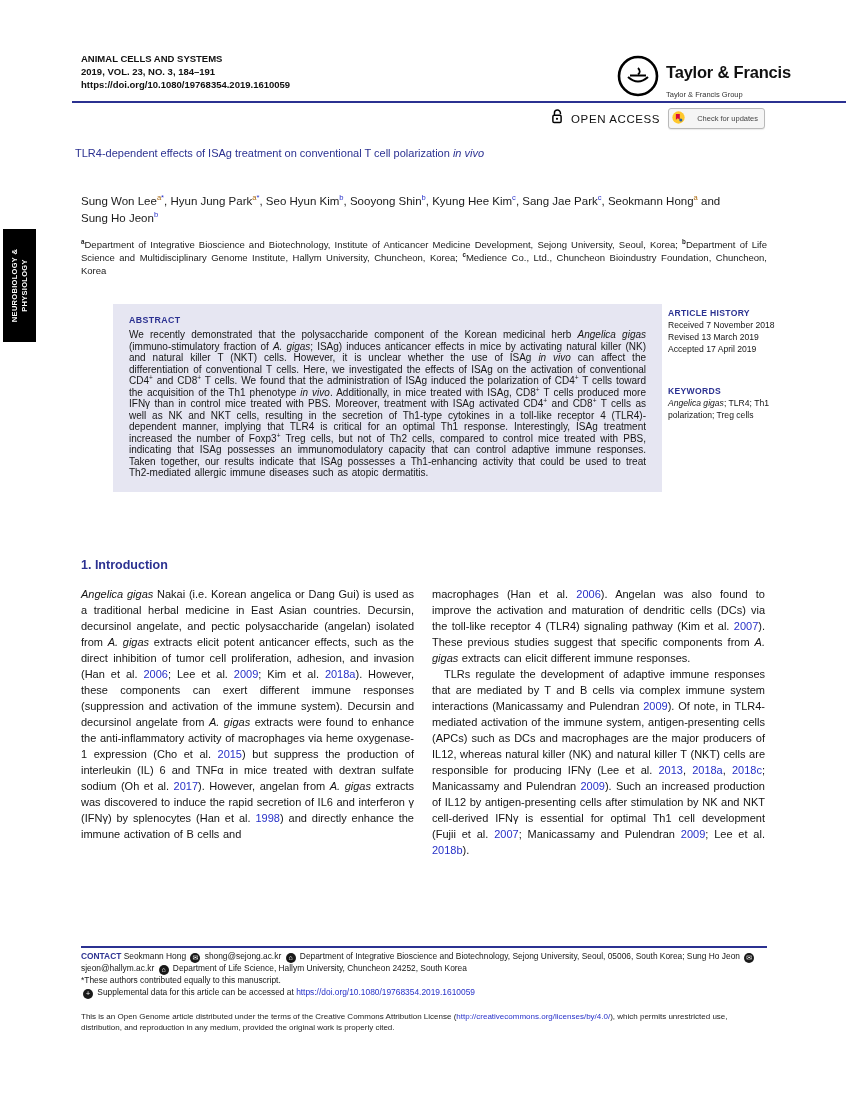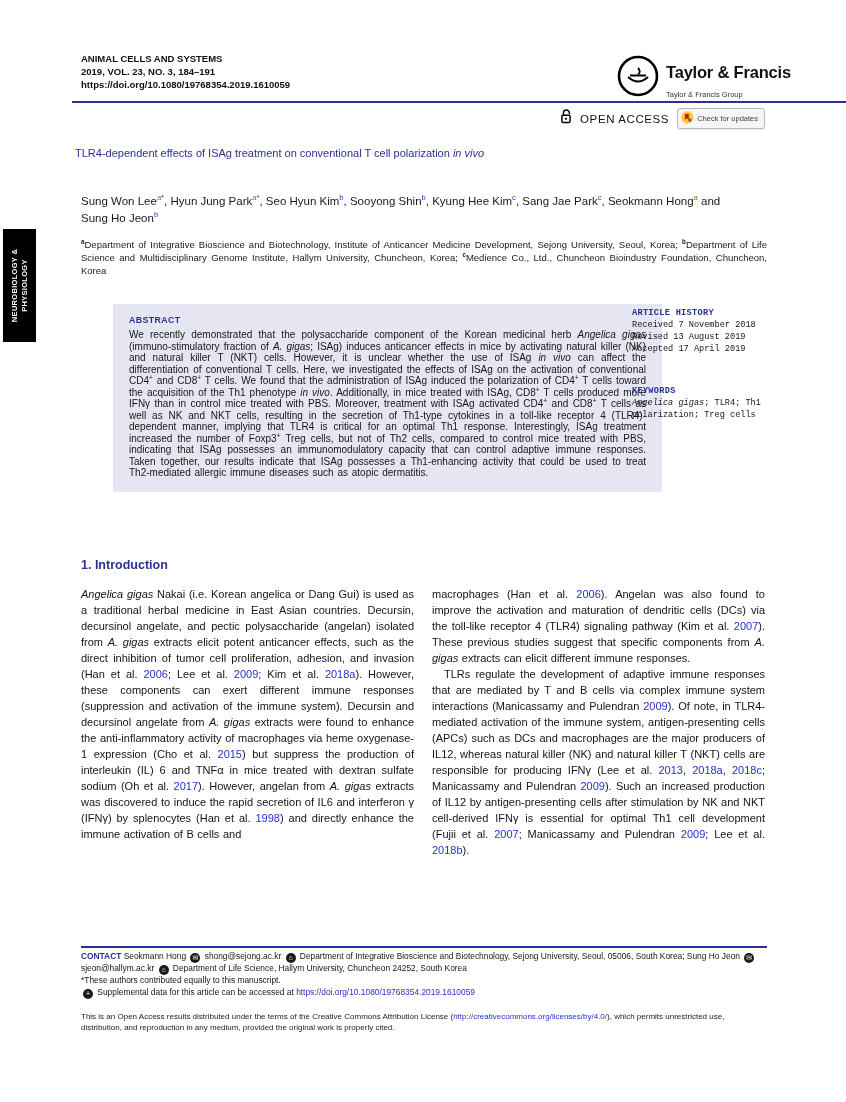--- a/index.html
+++ b/index.html
@@ -15,39 +15,39 @@
   .page{position:relative;width:846px;height:1102px;background:#fff;overflow:hidden;}
 
   
   .journal-info{position:absolute;left:81px;top:52px;font-size:9.5px;line-height:13px;font-weight:600;color:#111;}
   .logo{position:absolute;left:616px;top:54px;display:flex;align-items:center;gap:6px;}
   .logo-text .tf{font-size:16.5px;font-weight:600;letter-spacing:-0.2px;color:#111;margin-top:6px;}
   .logo-text .tfg{font-size:7.5px;color:#333;margin-top:8px;}
   .header-rule{position:absolute;left:72px;top:101px;right:0;height:2px;background:var(--navy);}
   .access-row{position:absolute;top:108px;right:81px;display:flex;align-items:center;gap:8px;}
   .oa-label{font-size:11.5px;letter-spacing:0.6px;color:#111;font-weight:500;}
-  .badge{display:flex;align-items:center;gap:3px;border:1px solid #b9b9b9;background:#f5f5f5;border-radius:3px;padding:2px 6px 2px 3px;font-size:7.5px;color:#444;box-shadow:0 1px 1px rgba(0,0,0,0.08);}
+  .badge{display:flex;align-items:center;gap:12px;border:1px solid #b9b9b9;background:#f5f5f5;border-radius:3px;padding:2px 6px 2px 3px;font-size:7.5px;color:#444;box-shadow:0 1px 1px rgba(0,0,0,0.08);}
 
   
   .side-tab{position:absolute;left:3px;top:229px;width:33px;height:113px;background:#000;}
   .side-tab-inner{position:absolute;left:0;top:113px;width:113px;height:33px;transform:rotate(-90deg);transform-origin:0 0;display:flex;align-items:center;justify-content:center;}
   .side-tab-label{color:#fff;font-size:7.5px;font-weight:700;line-height:9.5px;text-align:center;white-space:pre-line;letter-spacing:0.3px;}
 
   
   .title{position:absolute;left:75px;top:142px;width:660px;font-size:11px;font-weight:400;color:var(--navy);line-height:22px;}
   .authors{position:absolute;left:81px;top:193px;width:655px;font-size:11.5px;line-height:17px;color:#1a1a1a;}
   .affiliations{position:absolute;left:81px;top:238px;width:686px;font-size:9.5px;line-height:13.2px;color:#1a1a1a;text-align:justify;}
 
   
   .abstract-panel{position:absolute;left:81px;top:304px;width:549px;background:var(--abs-bg);padding:11px 16px 13px 16px;margin-left:32px;}
   .abs-heading{font-size:8.8px;font-weight:700;color:var(--navy);letter-spacing:0.4px;}
   .abs-text{margin-top:4px;font-size:10px;line-height:11.5px;text-align:justify;word-spacing:1px;color:#161616;}
 
   
-  .meta-panel{position:absolute;left:632px;top:308px;width:134px;font-family:Liberation Mono, monospace;}
+  .meta-panel{position:absolute;left:668px;top:308px;width:134px;}
   .meta-heading{font-size:8.6px;font-weight:700;color:var(--navy);letter-spacing:0.3px;margin-bottom:2px;}
   .meta-lines{font-size:8.6px;line-height:11.8px;color:#161616;}
   .meta-block + .meta-block{margin-top:31px;}
   .keywords-text{font-size:8.6px;line-height:11.8px;color:#161616;}
 
   
   .intro-heading{position:absolute;left:81px;top:558px;font-size:12.5px;font-weight:700;color:var(--navy);}
   .col{position:absolute;top:586px;width:333px;font-size:11px;line-height:16px;text-align:justify;word-spacing:0.5px;color:#141414;}
   .col-left{left:81px;}
   .col-right{left:432px;}
@@ -131,21 +131,21 @@
   <div class="abstract-panel">
     <div class="abs-heading">ABSTRACT</div>
     <div class="abs-text"><span>We recently demonstrated that the polysaccharide component of the Korean medicinal herb </span><span class="r-i">Angelica gigas</span><span> (immuno-stimulatory fraction of </span><span class="r-i">A. gigas</span><span>; ISAg) induces anticancer effects in mice by activating natural killer (NK) and natural killer T (NKT) cells. However, it is unclear whether the use of ISAg </span><span class="r-i">in vivo</span><span> can affect the differentiation of conventional T cells. Here, we investigated the effects of ISAg on the activation of conventional CD4</span><span class="r-sup">+</span><span> and CD8</span><span class="r-sup">+</span><span> T cells. We found that the administration of ISAg induced the polarization of CD4</span><span class="r-sup">+</span><span> T cells toward the acquisition of the Th1 phenotype </span><span class="r-i">in vivo</span><span>. Additionally, in mice treated with ISAg, CD8</span><span class="r-sup">+</span><span> T cells produced more IFNγ than in control mice treated with PBS. Moreover, treatment with ISAg activated CD4</span><span class="r-sup">+</span><span> and CD8</span><span class="r-sup">+</span><span> T cells as well as NK and NKT cells, resulting in the secretion of Th1-type cytokines in a toll-like receptor 4 (TLR4)-dependent manner, implying that TLR4 is critical for an optimal Th1 response. Interestingly, ISAg treatment increased the number of Foxp3</span><span class="r-sup">+</span><span> Treg cells, but not of Th2 cells, compared to control mice treated with PBS, indicating that ISAg possesses an immunomodulatory capacity that can control adaptive immune responses. Taken together, our results indicate that ISAg possesses a Th1-enhancing activity that could be used to treat Th2-mediated allergic immune diseases such as atopic dermatitis.</span></div>
   </div>
 
   <div class="meta-panel">
     <div class="meta-block">
       <div class="meta-heading">ARTICLE HISTORY</div>
       <div class="meta-lines">
           <div>Received 7 November 2018</div>
-          <div>Revised 13 August 2019</div>
+          <div>Revised 13 March 2019</div>
           <div>Accepted 17 April 2019</div>
         </div>
     </div>
     <div class="meta-block">
       <div class="meta-heading">KEYWORDS</div>
       <div class="keywords-text"><span class="r-i">Angelica gigas</span><span>; TLR4; Th1 polarization; Treg cells</span></div>
     </div>
   </div>
 
   <h2 class="intro-heading">1. Introduction</h2>
@@ -157,16 +157,16 @@
     <p class="indent"><span>TLRs regulate the development of adaptive immune responses that are mediated by T and B cells via complex immune system interactions (Manicassamy and Pulendran </span><span class="r-link">2009</span><span>). Of note, in TLR4-mediated activation of the immune system, antigen-presenting cells (APCs) such as DCs and macrophages are the major producers of IL12, whereas natural killer (NK) and natural killer T (NKT) cells are responsible for producing IFNγ (Lee et al. </span><span class="r-link">2013</span><span>, </span><span class="r-link">2018a</span><span>, </span><span class="r-link">2018c</span><span>; Manicassamy and Pulendran </span><span class="r-link">2009</span><span>). Such an increased production of IL12 by antigen-presenting cells after stimulation by NK and NKT cell-derived IFNγ is essential for optimal Th1 cell development (Fujii et al. </span><span class="r-link">2007</span><span>; Manicassamy and Pulendran </span><span class="r-link">2009</span><span>; Lee et al. </span><span class="r-link">2018b</span><span>).</span></p>
   </div>
 
   <div class="footer-rule"></div>
   <div class="contact-block">
     <p class="contact-line"><span class="r-b r-navy">CONTACT</span><span>  Seokmann Hong </span><span class="r-icon">✉</span><span> shong@sejong.ac.kr </span><span class="r-icon">⌂</span><span> Department of Integrative Bioscience and Biotechnology, Sejong University, Seoul, 05006, South Korea; Sung Ho Jeon </span><span class="r-icon">✉</span><span> sjeon@hallym.ac.kr </span><span class="r-icon">⌂</span><span> Department of Life Science, Hallym University, Chuncheon 24252, South Korea</span></p>
     <p class="contact-line">*These authors contributed equally to this manuscript.</p>
     <p class="contact-line"><span class="r-icon">+</span><span> Supplemental data for this article can be accessed at </span><span class="r-link">https://doi.org/10.1080/19768354.2019.1610059</span></p>
   </div>
   <div class="copyright-block">
-    <p><span>This is an Open Access results distributed under the terms of the Creative Commons Attribution License (</span><span class="r-link">http://creativecommons.org/licenses/by/4.0/</span><span>), which permits unrestricted use, distribution, and reproduction in any medium, provided the original work is properly cited.</span></p>
+    <p><span>This is an Open Genome article distributed under the terms of the Creative Commons Attribution License (</span><span class="r-link">http://creativecommons.org/licenses/by/4.0/</span><span>), which permits unrestricted use, distribution, and reproduction in any medium, provided the original work is properly cited.</span></p>
   </div>
 
 </div>
 
 </body></html>

